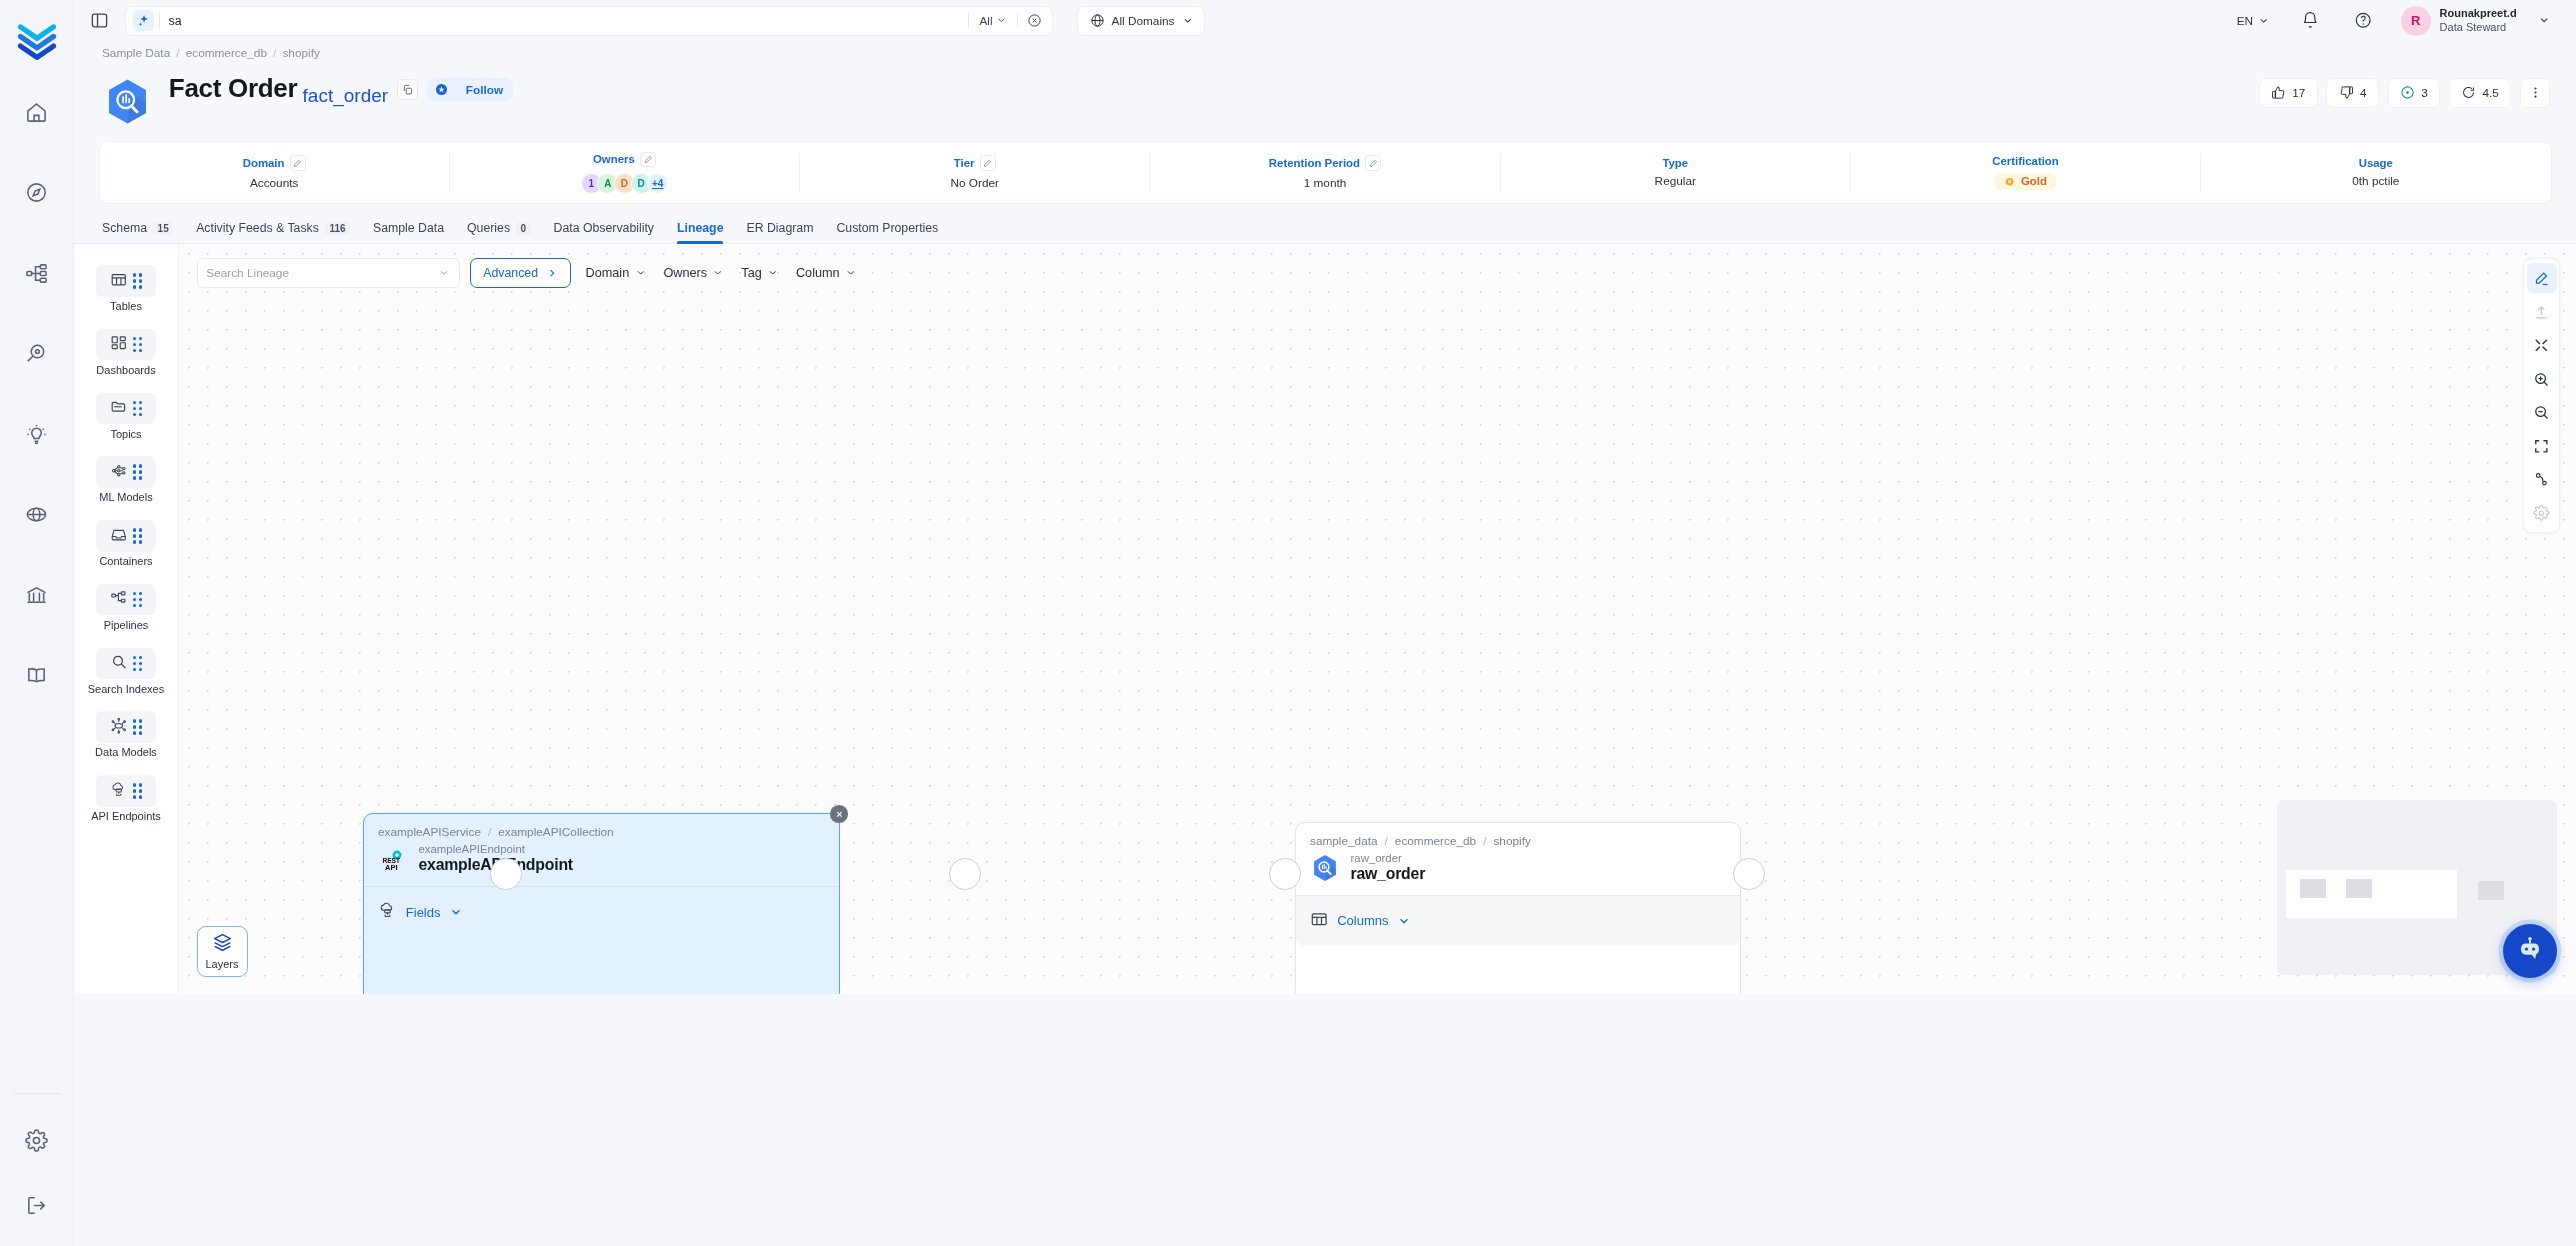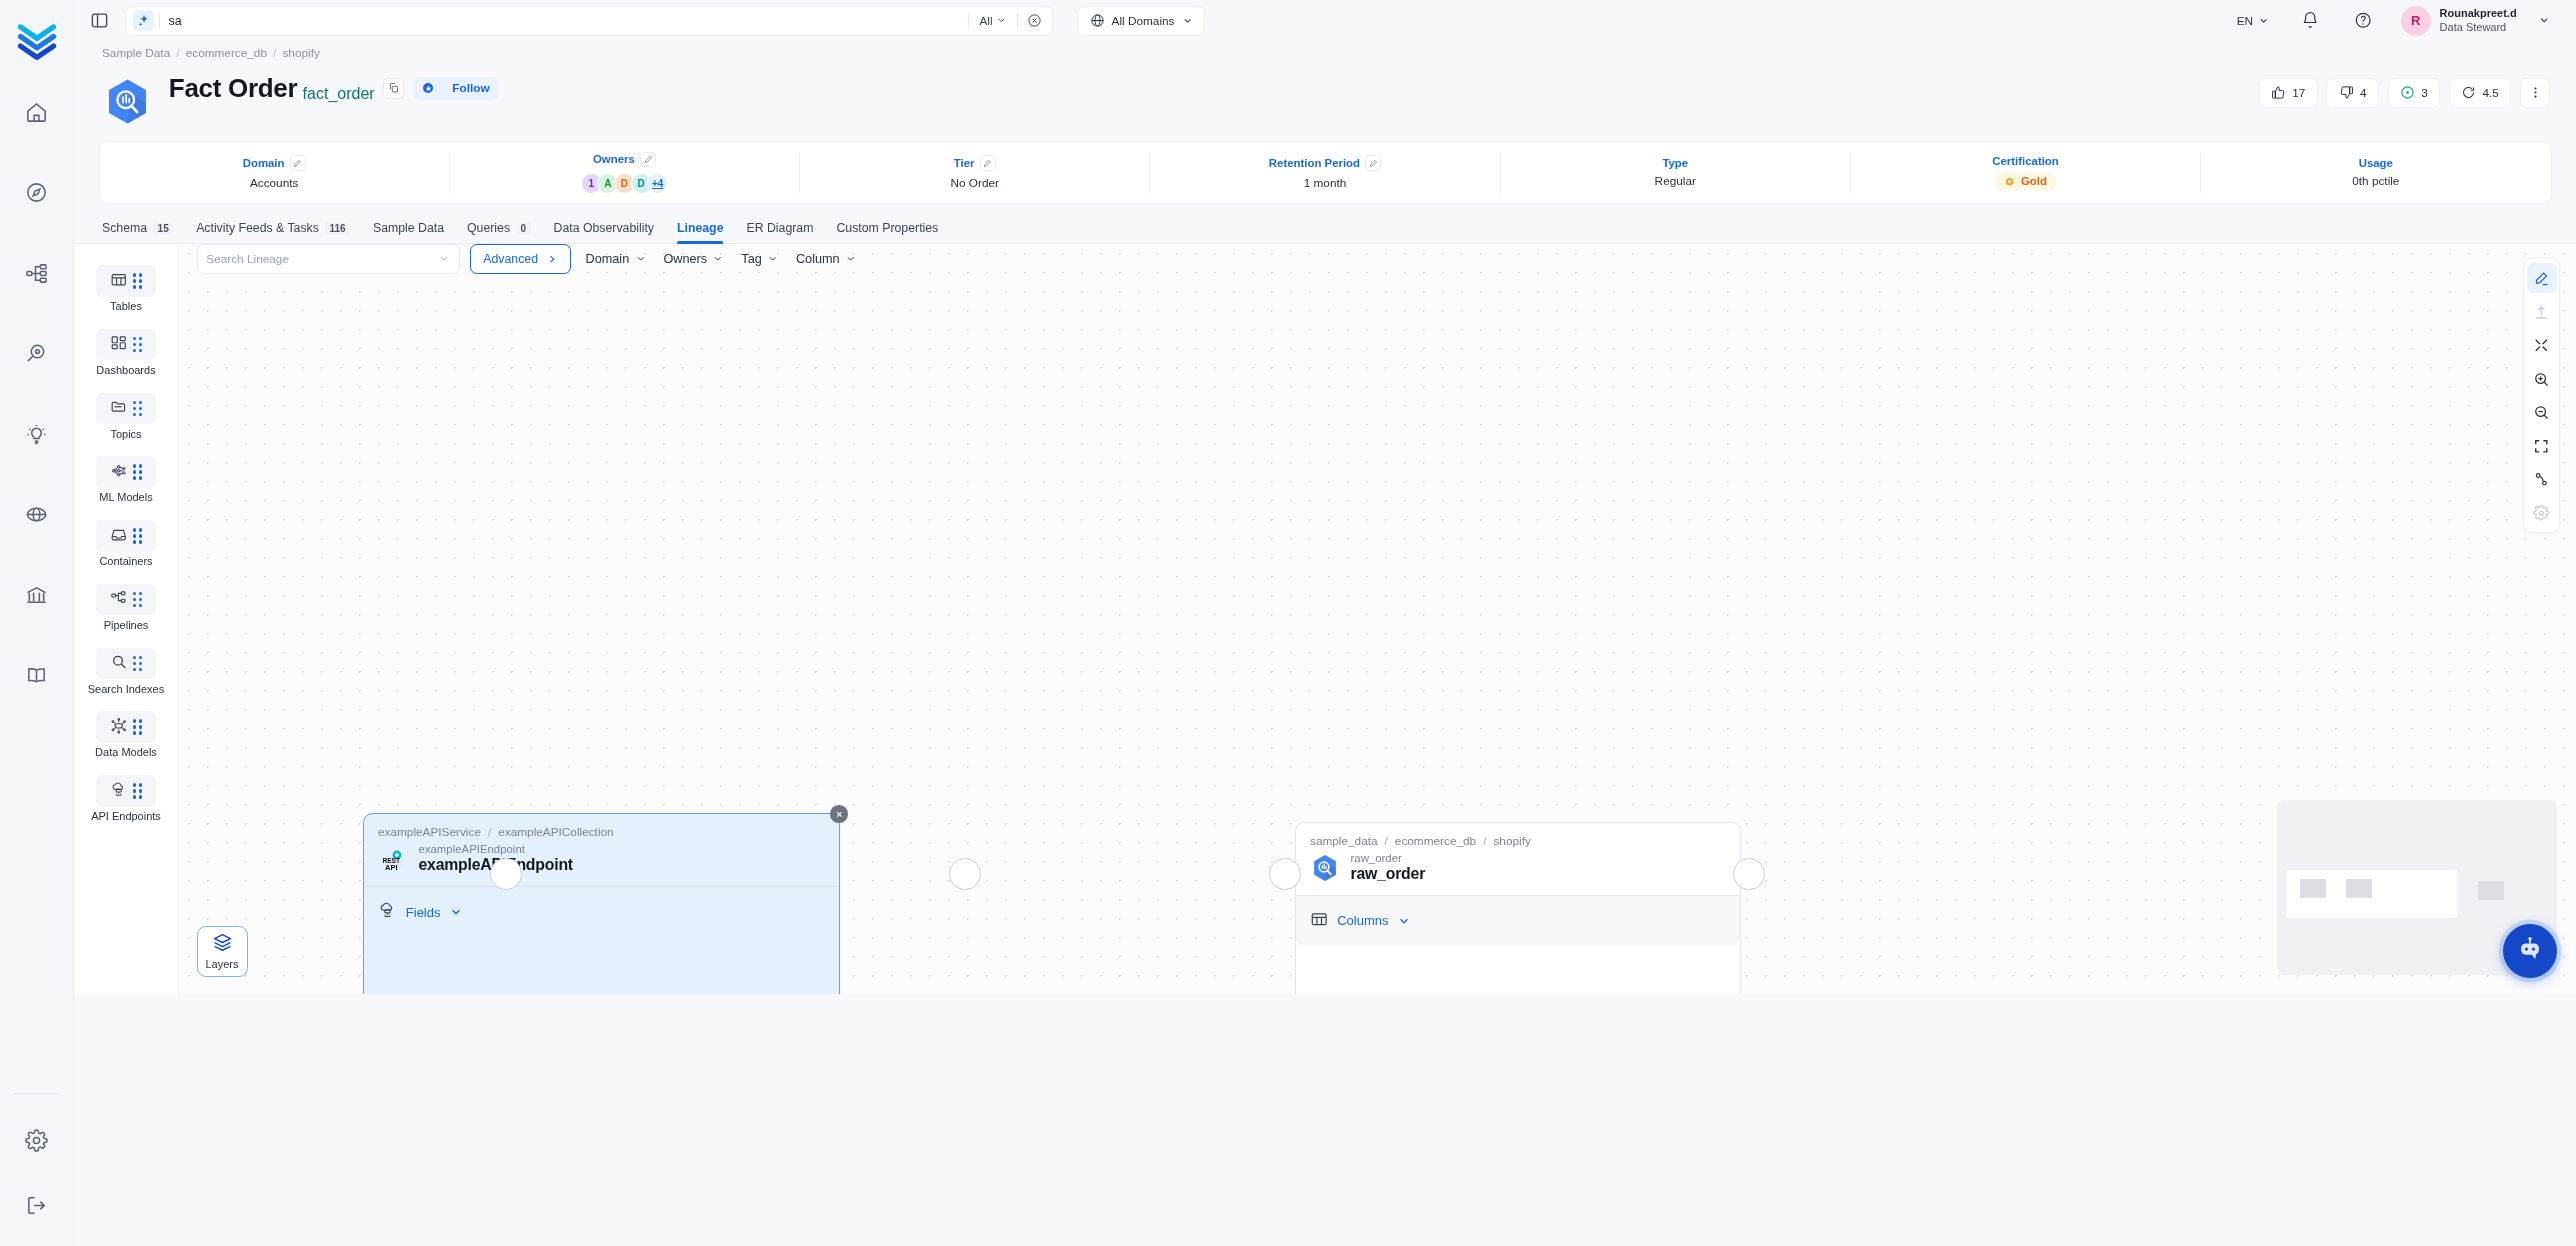--- a/index.html
+++ b/index.html
@@ -64,21 +64,21 @@
   .breadcrumb { padding: 5.3px 26px 0 28px; font-size:11.8px; color:#8a90a0; display:flex; gap:6.1px; align-items:center;}
   .breadcrumb span { cursor:pointer; }
   .bc-sep { color:#b9bdc9; }
 
   
   .titlerow { display:flex; align-items:flex-start; padding: 12.3px 26px 0 28px; gap: 15.8px;}
   .ent-icon { width:51px; height:51px; flex:0 0 51px; margin-top:3.5px;}
   .title-main { display:flex; flex-direction:row; gap: 5.3px;}
   .ent-title { font-size:26px; font-weight:700; letter-spacing:-0.3px; color:#14181f;}
   .sub-row { display:flex; align-items:center; gap:8.8px;}
-  .fqn { font-size:16px; color:#0f766e;margin-top:12px;}
+  .fqn { font-size:19px; color:#1d4ed8;margin-top:12px;}
   .copy-btn { width:21px;height:21px;border:0.9px solid #e6e9f0;border-radius:4.4px;background:#fff;display:flex;align-items:center;justify-content:center;cursor:pointer;color:#4b5264;}
   .follow { height:23px; background:#e9f2fe; border-radius:8px; display:flex; align-items:center; gap:19px; padding:0 9.6px; color:#1668dc; font-size:11.8px; font-weight:600; cursor:pointer;}
   .dot-star{width:10.5px;height:10.5px;border-radius:50%;background:#1668dc;display:flex;align-items:center;justify-content:center;}
   .title-spacer { flex:1 1 auto;}
   .actions { display:flex; gap:8.8px; margin-top: 5.3px;}
   .act {
     height:30px; min-width:46px; background:#fff; border:0.9px solid #eef0f5; border-radius:7px;
     display:flex; align-items:center; justify-content:center; gap:6.1px; padding:0 11.4px;
     font-size:11.8px; color:#2b3242; cursor:pointer;
   }
@@ -122,21 +122,21 @@
   .grip { display:grid; grid-template-columns:repeat(2,3.5px); gap:2.6px;}
   .grip i { width:3.5px;height:3.5px;border-radius:50%;background:#1668dc;display:block;}
   .entlab { font-size:11px; color:#2b3242; text-align:center; line-height:1.25; max-width:79px;}
 
   
   .canvas { flex:1 1 auto; position:relative; overflow:hidden;
     background-color:#fcfcfd;
     background-image: radial-gradient(#d7dae2 1px, transparent 1px);
     background-size: 19px 19px;
   }
-  .lin-toolbar { position:absolute; top:0; left:17.5px; display:flex; align-items:center; gap:10.5px; z-index:6;}
+  .lin-toolbar { position:absolute; top:14px; left:17.5px; display:flex; align-items:center; gap:10.5px; z-index:6;}
   .ln-search {
     width:263px; height:30px; background:#fff; border:0.9px solid #e8eaf0; border-radius:6.1px;
     display:flex; align-items:center; padding:0 8.8px; justify-content:space-between; font-size:11.8px; color:#9aa0ae; cursor:text;
   }
   .adv-btn { height:30px; border:1.3px solid #1668dc; border-radius:7px; background:#fff; color:#1668dc; font-size:12.3px;
     display:flex; align-items:center; gap:7.9px; padding:0 12.3px; cursor:pointer;}
   .fdrop { display:flex; align-items:center; gap:5.3px; font-size:12.7px; color:#2b3242; cursor:pointer; padding:0 3.5px;}
 
   
   .node { position:absolute; border-radius:9.6px; background:#fff; z-index:4; }

